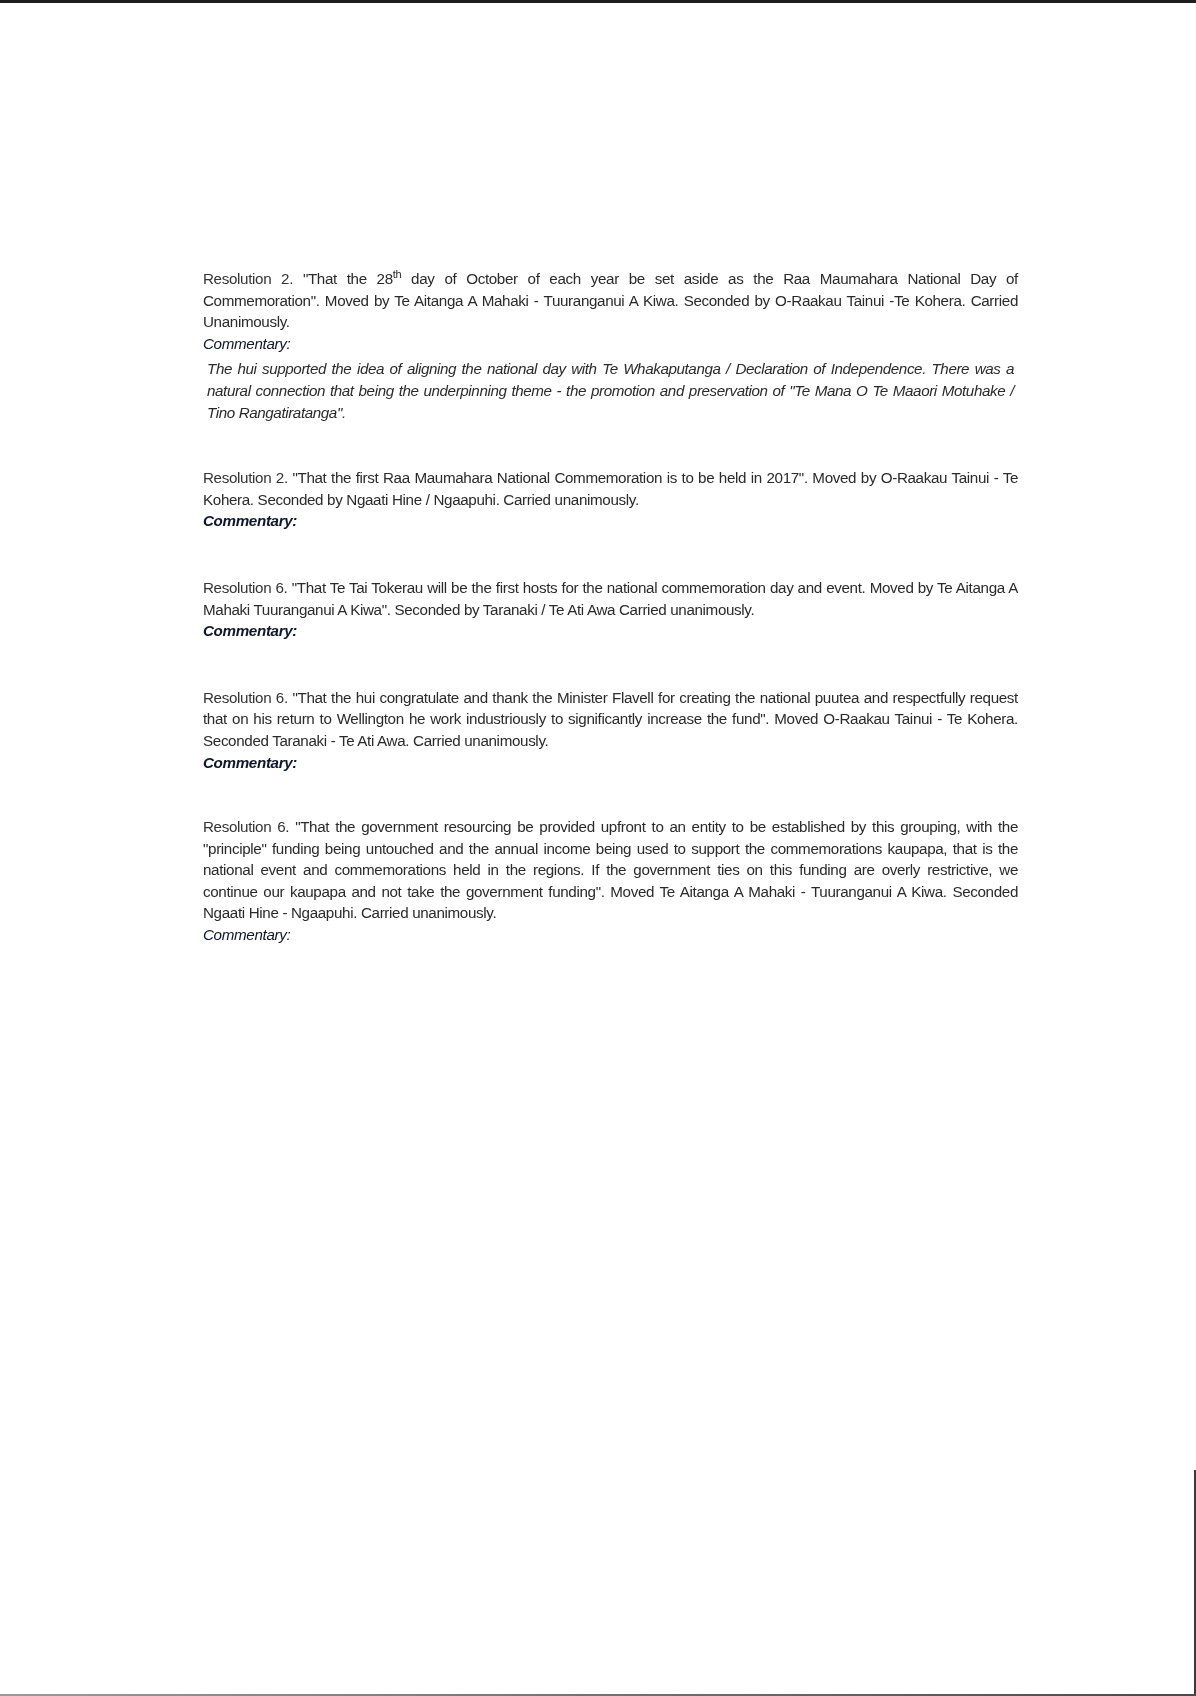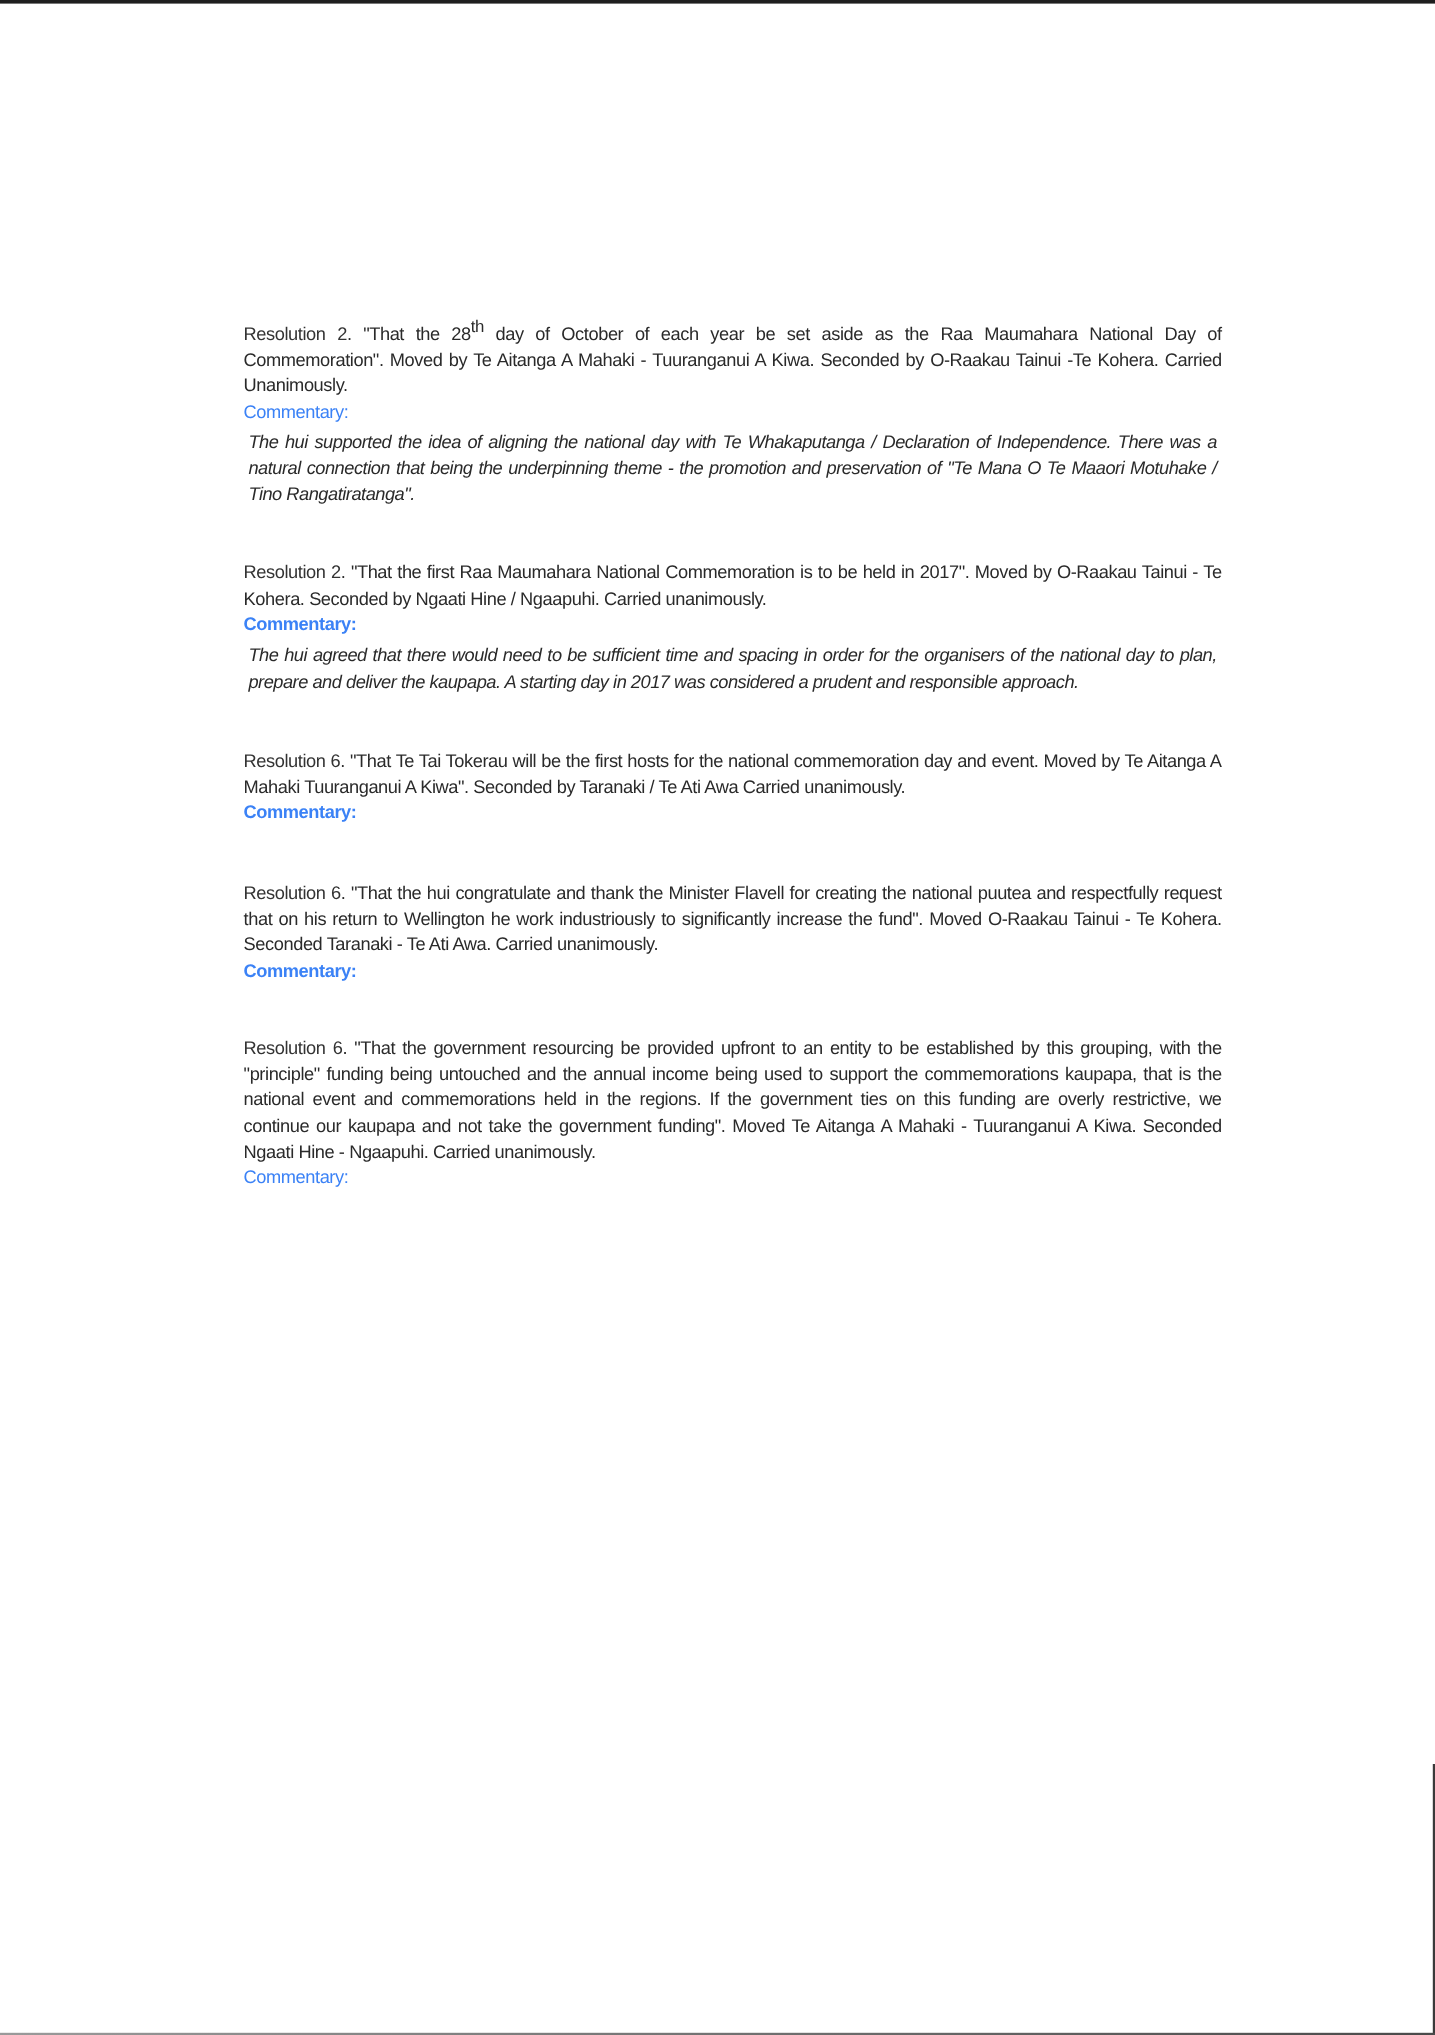--- a/index.html
+++ b/index.html
@@ -47,30 +47,31 @@
       line-height: 21.6px;
       text-align: justify;
       letter-spacing: -0.35px;
       margin: 0;
     }
     .res-title {
       font-weight: normal;
       color: #333;
     }
     .sup {
-      font-size: 14px;
+      font-size: 11px;
       vertical-align: super;
       line-height: 0;
     }
     .comm-label {
+      font-style: italic;
       font-weight: bold;
       font-size: 15.2px;
       line-height: 21.6px;
       margin: 0;
-      color: #3b82f6;
+      color: #0f172a;
       letter-spacing: -0.35px;
     }
     .comm-label.light {
       font-weight: normal;
     }
     .comm-body {
       font-style: italic;
       font-size: 15.2px;
       line-height: 21.6px;
       text-align: justify;
@@ -93,21 +94,20 @@
 
   <section class="resolution" id="res-2">
     <p class="res-body"><span class="res-title">Resolution 2</span><span>. "That the 28</span><span class="sup">th</span><span> day of October of each year be set aside as the Raa Maumahara National Day of Commemoration". Moved by Te Aitanga A Mahaki - Tuuranganui A Kiwa. Seconded by O-Raakau Tainui -Te Kohera. Carried Unanimously.</span></p>
     <p class="comm-label light">Commentary:</p>
     <p class="comm-body">The hui supported the idea of aligning the national day with Te Whakaputanga / Declaration of Independence. There was a natural  connection that being the underpinning theme - the promotion and preservation of "Te Mana O Te Maaori Motuhake / Tino Rangatiratanga".</p>
   </section>
 
   <section class="resolution" id="res-3">
     <p class="res-body"><span class="res-title">Resolution 2</span><span>.  "That the first Raa Maumahara National Commemoration is to be held in 2017". Moved by O-Raakau Tainui - Te Kohera. Seconded by Ngaati Hine / Ngaapuhi. Carried unanimously.</span></p>
     <p class="comm-label">Commentary:</p>
-    <p class="comm-body">The hui agreed that there would need to be sufficient time and spacing in order for the organisers of the national day to plan, prepare and deliver the kaupapa. A starting day in 2017 was considered a prudent and responsible approach.</p>
   </section>
 
   <section class="resolution" id="res-4">
     <p class="res-body"><span class="res-title">Resolution 6</span><span>.  "That Te Tai Tokerau will be the first hosts for the national commemoration day and event. Moved by Te Aitanga A Mahaki Tuuranganui A Kiwa". Seconded by Taranaki / Te Ati Awa Carried unanimously.</span></p>
     <p class="comm-label">Commentary:</p>
   </section>
 
   <section class="resolution" id="res-5">
     <p class="res-body"><span class="res-title">Resolution 6</span><span>.  "That the hui congratulate and thank the Minister Flavell for creating the national puutea and respectfully request that on his return to Wellington he work industriously to significantly increase the fund". Moved O-Raakau Tainui - Te Kohera. Seconded Taranaki - Te Ati Awa. Carried unanimously.</span></p>
     <p class="comm-label">Commentary:</p>

